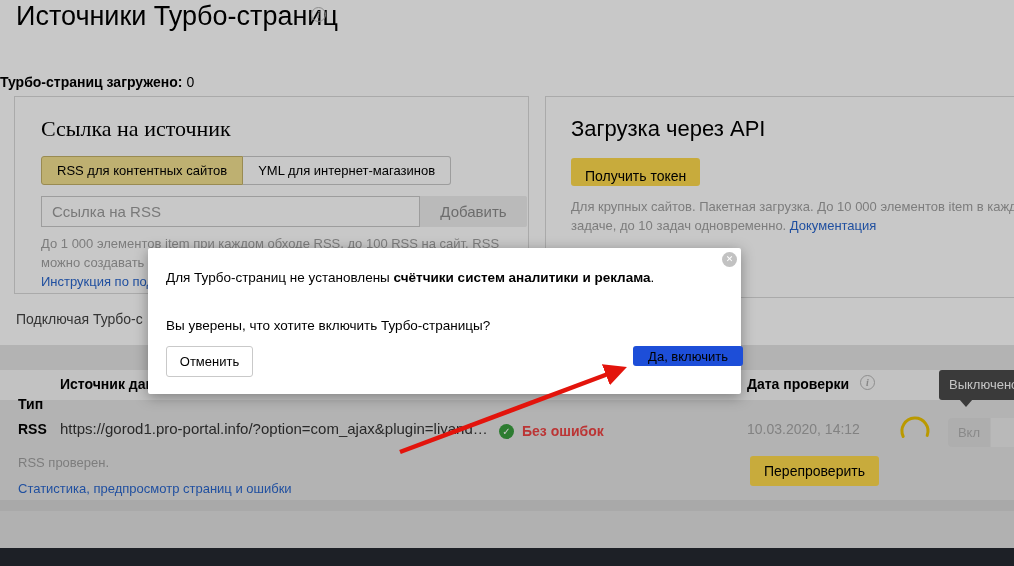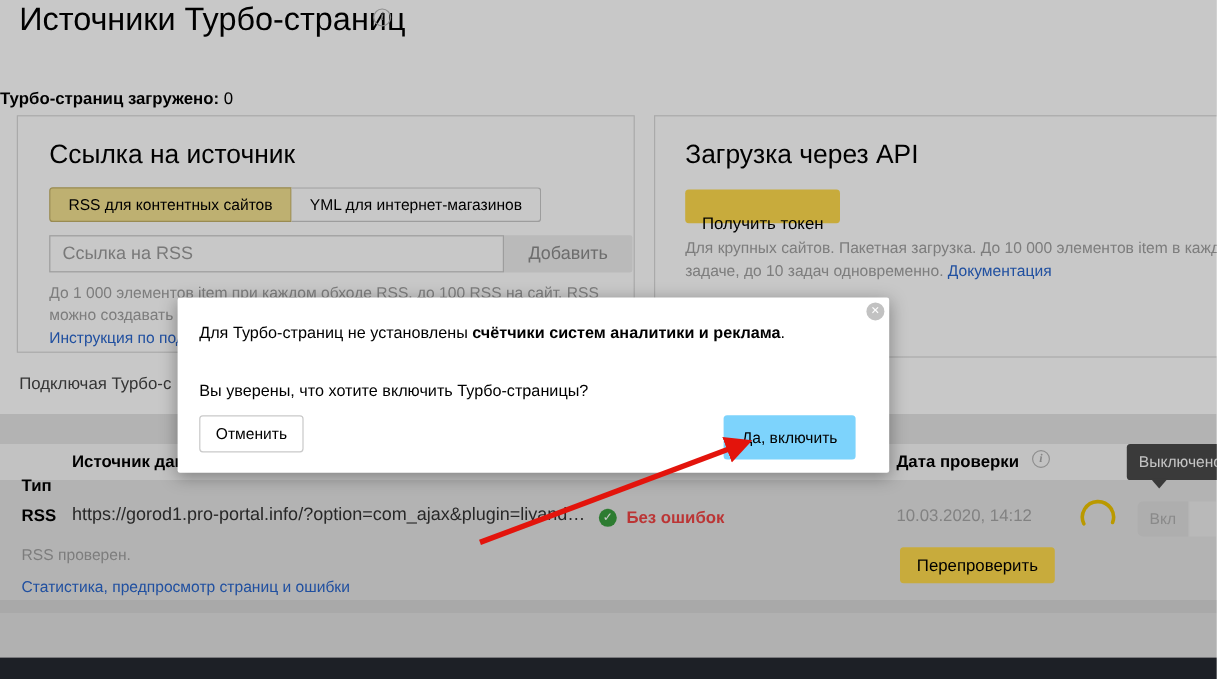--- a/index.html
+++ b/index.html
@@ -44,21 +44,21 @@
   .rss-input::placeholder { color:#9b9b9b; opacity:1; }
   .add-btn {
     left:405px; top:99px; width:107px; height:31px; background:#ededed; border:none;
     font-size:15px; color:#8b8b8b; text-align:center; line-height:31px; border-radius:0 2px 2px 0;
     font-family:"Liberation Sans","DejaVu Sans",sans-serif;
   }
   .panel-note { font-size:13px; line-height:19px; color:#a0a0a0; white-space:nowrap; }
   .link { color:#2a66cc; text-decoration:none; cursor:pointer; }
 
   .token-btn {
-    left:25px; top:61px; height:28px; padding:14px 14px; background:#ffdb4d; border:none;
+    left:25px; top:61px; height:28px; padding:4px 14px; background:#ffdb4d; border:none;
     border-radius:3px; font-size:14px; line-height:28px; color:#000; white-space:nowrap;
     font-family:"Liberation Sans","DejaVu Sans",sans-serif;
   }
 
   .agreement { left:16px; top:311px; font-size:14px; color:#444; white-space:nowrap; }
 
   
   .tbl-section { left:0; top:345px; width:1014px; height:203px; background:#e5e5e5; }
   .tbl-head-strip { left:0; top:370px; width:1014px; height:30px; background:#f8f8f8; }
   .tbl-head { font-size:14px; font-weight:700; color:#000; white-space:nowrap; }
@@ -116,37 +116,37 @@
   .modal-text { position:absolute; left:18px; font-size:13.5px; color:#000; white-space:nowrap; }
   .m-line1 { top:22px; }
   .m-line2 { top:40px; }
   .m-question { top:70px; }
   .cancel-btn {
     position:absolute; left:18px; top:98px; width:87px; height:31px; background:#fff;
     border:1px solid #c9c9c9; border-radius:3px; font-size:13px; color:#000;
     font-family:"Liberation Sans","DejaVu Sans",sans-serif;
   }
   .confirm-btn {
-    position:absolute; left:455px; top:98px; width:110px; height:37px; background:#7dd3fc;
+    position:absolute; left:485px; top:98px; width:110px; height:20px; background:#1d4ed8;
     border:none; border-radius:3px; font-size:13px; color:#000;
     font-family:"Liberation Sans","DejaVu Sans",sans-serif;
   }
   .arrow-svg { left:0; top:0; z-index:40; pointer-events:none; }
   .spinner-svg { left:898px; top:414px; }
 </style>
 </head>
 <body>
 
 <div class="abs page-title">Источники Турбо-страниц</div>
 <span class="abs info-icon title-info">i</span>
 
 <div class="abs loaded-line"><b>Турбо-страниц загружено:</b>&nbsp;<span>0</span></div>
 
 <div class="abs panel panel-left">
-  <div class="abs panel-h2" style="left:26px; top:19px;">Ссылка на источник</div>
+  <div class="abs panel-h2" style="left:26px; top:19px;font-family:Liberation Serif, serif;">Ссылка на источник</div>
   <div class="abs tabs">
     <div class="tab active">RSS для контентных сайтов</div>
     <div class="tab inactive">YML для интернет-магазинов</div>
   </div>
   <input class="abs rss-input" placeholder="Ссылка на RSS" style="">
   <button class="abs add-btn">Добавить</button>
   <div class="abs panel-note" style="left:26px; top:137px;">До 1 000 элементов item при каждом обходе RSS, до 100 RSS на сайт. RSS</div>
   <div class="abs panel-note" style="left:26px; top:156px;">можно создавать а</div>
   <div class="abs panel-note" style="left:26px; top:175px;"><span class="link">Инструкция по под</span></div>
 </div>

